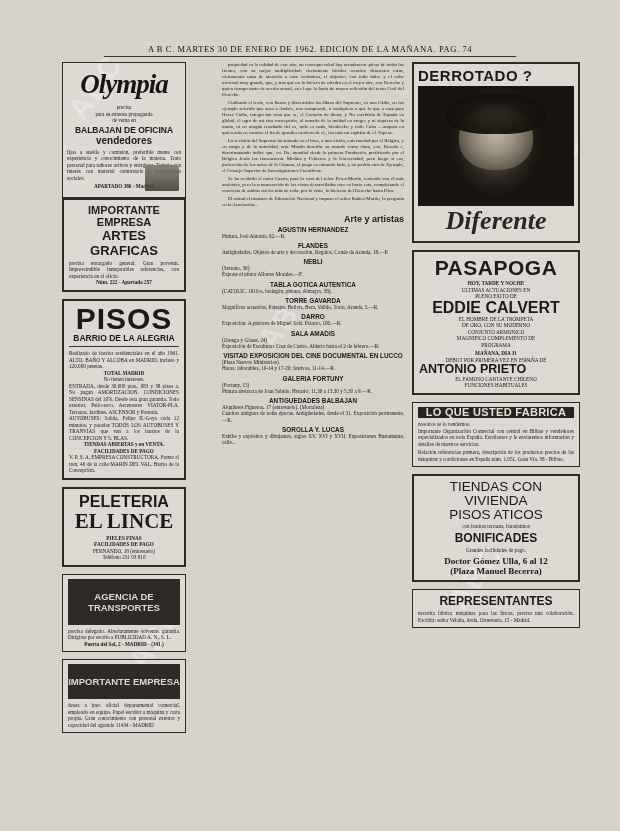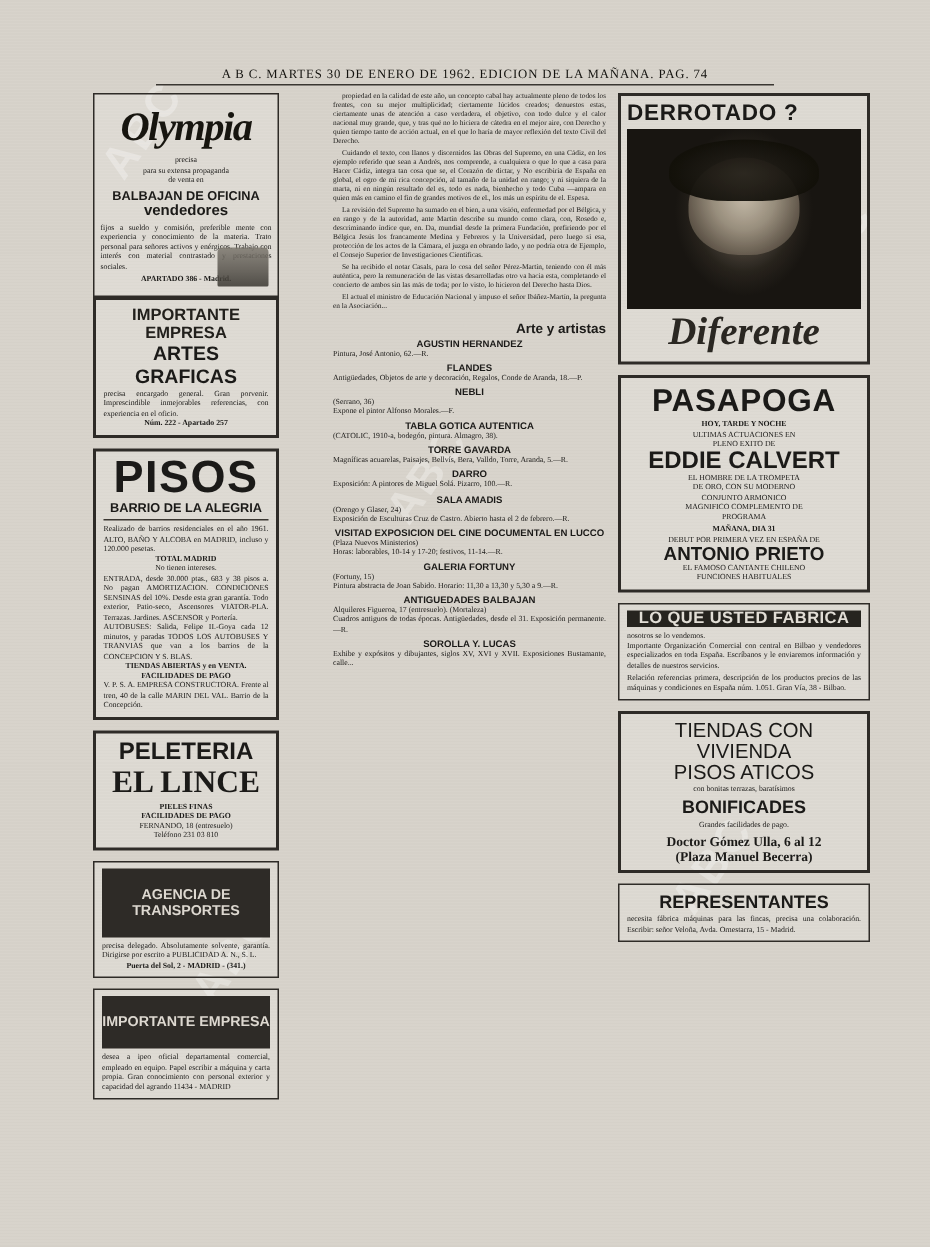--- a/index.html
+++ b/index.html
@@ -124,21 +124,21 @@
   .pasapoga{
     font-family:"Liberation Sans",sans-serif;font-weight:700;font-size:21px;
     text-align:center;letter-spacing:.5px;
   }
   .eddie{
     font-family:"Liberation Sans",sans-serif;font-weight:700;font-size:16px;
     text-align:center;line-height:1;
   }
   .prieto{
     font-family:"Liberation Sans",sans-serif;font-weight:700;font-size:12.5px;
-    text-align:center;line-height:1;
+    text-align:left;line-height:1;
   }
   .fabrica{
     font-family:"Liberation Sans",sans-serif;font-weight:700;font-size:11px;
     text-align:center;letter-spacing:.3px;line-height:1.05;
   }
   .tiendas{
     font-family:"Liberation Sans",sans-serif;font-weight:400;font-size:13.5px;
     text-align:center;line-height:1.05;
   }
   .bonific{

